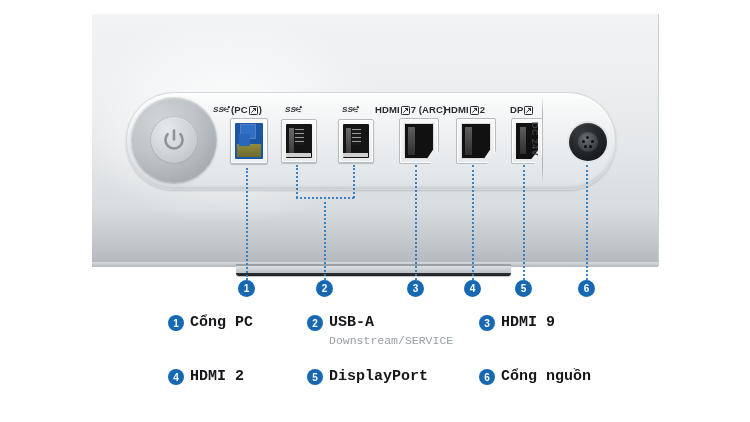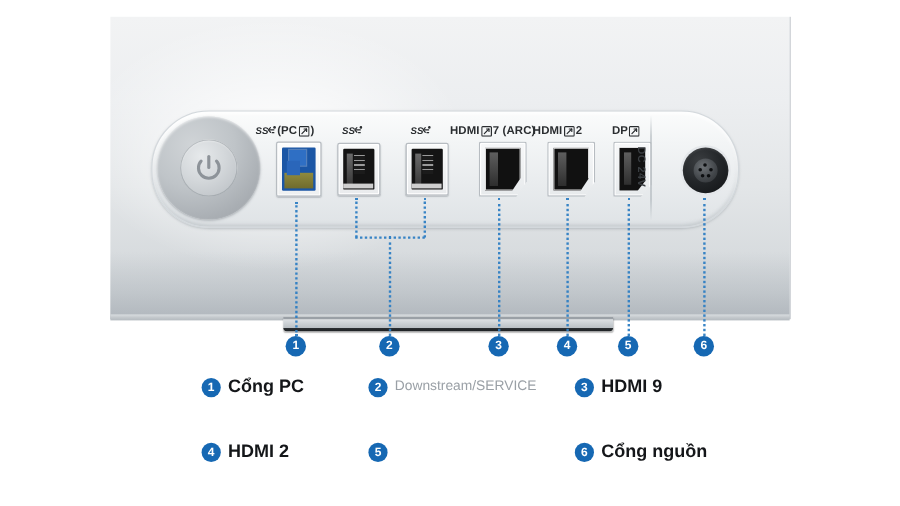--- a/index.html
+++ b/index.html
@@ -410,20 +410,21 @@
     display: flex;
     align-items: center;
     justify-content: center;
     flex: 0 0 auto;
     margin-top: 2px;
     font-family: "Liberation Sans", sans-serif;
   }
   .legend-text {
     display: flex;
     flex-direction: column;
+    font-family: Liberation Mono, monospace;
   }
   .legend-label {
     font-size: 15px;
     font-weight: 700;
     color: #141619;
     line-height: 19px;
     white-space: nowrap;
   }
   .legend-sub {
     font-size: 11.5px;
@@ -600,20 +601,21 @@
       <div class="legend-badge">1</div>
       <div class="legend-text">
         <div class="legend-label">Cổng PC</div>
 
       </div>
     </div>
 
     <div class="legend-item" id="li-2">
       <div class="legend-badge">2</div>
       <div class="legend-text">
+        <div class="legend-label">USB-A</div>
         <div class="legend-sub">Downstream/SERVICE</div>
       </div>
     </div>
 
     <div class="legend-item" id="li-3">
       <div class="legend-badge">3</div>
       <div class="legend-text">
         <div class="legend-label">HDMI 9</div>
 
       </div>
@@ -622,20 +624,24 @@
     <div class="legend-item" id="li-4">
       <div class="legend-badge">4</div>
       <div class="legend-text">
         <div class="legend-label">HDMI 2</div>
 
       </div>
     </div>
 
     <div class="legend-item" id="li-5">
       <div class="legend-badge">5</div>
+      <div class="legend-text">
+        <div class="legend-label">DisplayPort</div>
+
+      </div>
     </div>
 
     <div class="legend-item" id="li-6">
       <div class="legend-badge">6</div>
       <div class="legend-text">
         <div class="legend-label">Cổng nguồn</div>
 
       </div>
     </div>
 

